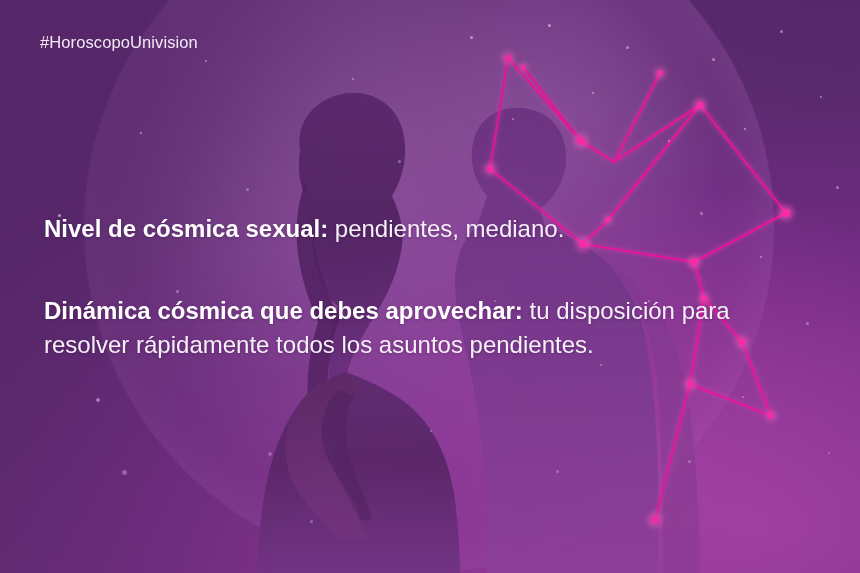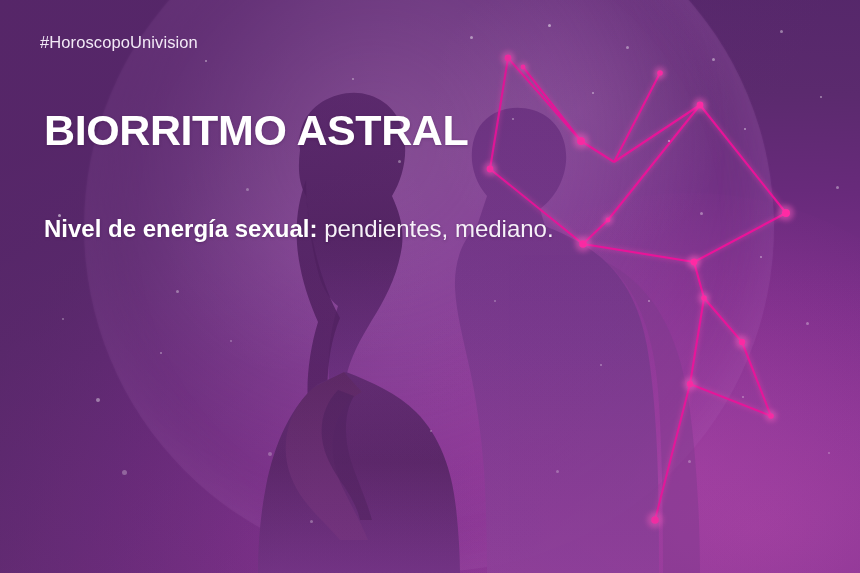--- a/index.html
+++ b/index.html
@@ -395,21 +395,23 @@
     <i style="left:828px; top:452px;  width:2px; height:2px; opacity:.28"></i>
     <i style="left:160px; top:352px;  width:2px; height:2px; opacity:.38"></i>
     <i style="left:62px;  top:318px;  width:2px; height:2px; opacity:.34"></i>
     <i style="left:230px; top:340px;  width:2px; height:2px; opacity:.30"></i>
   </div>
 
   <div id="content">
 
     <div id="hashtag">#HoroscopoUnivision</div>
 
-    <h1 id="title">BIORRITMO ASTRAL</h1>
 
     <p class="para" id="para-1">
-      <span class="lead">Nivel de energía sexual:</span><span> pendientes, mediano.</span>
+      <span class="lead">Nivel de cósmica sexual:</span><span> pendientes, mediano.</span>
     </p>
 
+    <p class="para" id="para-2">
+      <span class="lead">Dinámica cósmica que debes aprovechar:</span><span> tu disposición para resolver rápidamente todos los asuntos pendientes.</span>
+    </p>
 
   </div>
 </div>
 
 </body></html>

